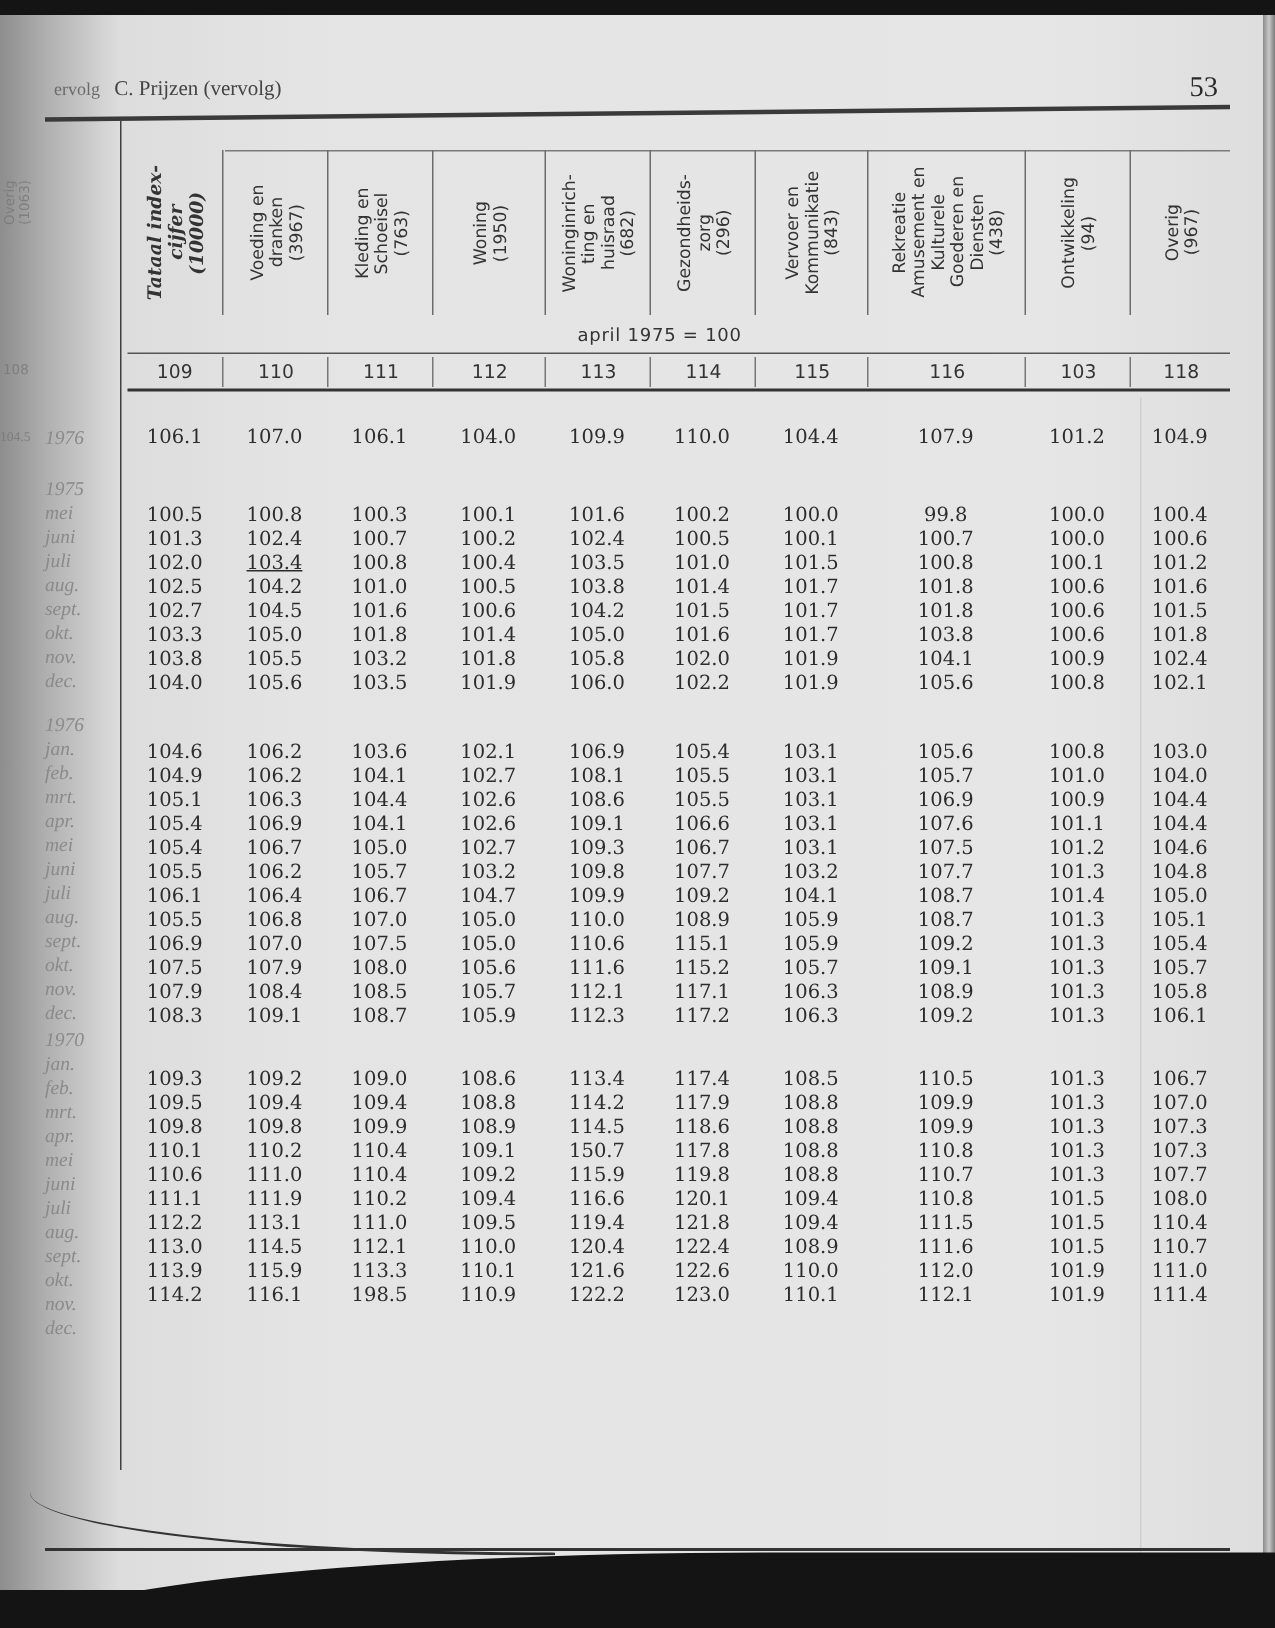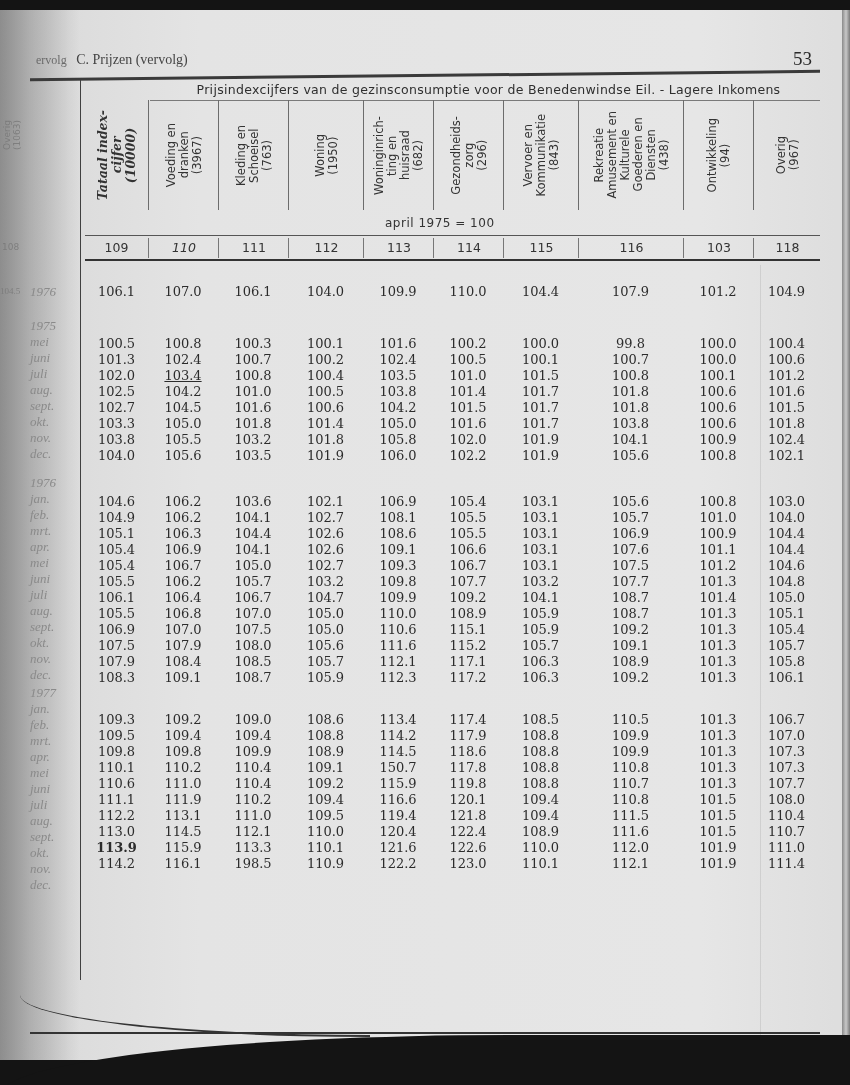--- a/index.html
+++ b/index.html
@@ -113,21 +113,20 @@
 <div class="page">
   <div class="fold-shadow"></div>
 
   <div class="running-head">
     <span class="prev">ervolg</span>
     <span>C. Prijzen (vervolg)</span>
   </div>
   <div class="page-number">53</div>
   <div class="top-rule"></div>
 
-  <div class="table-title">Prijsindexcijfers van de gezinsconsumptie voor de Benedenwindse Eil. - Lagere Inkomens</div>
   <div class="title-rule"></div>
   <div class="stub-rule"></div>
 
   <div id="hdr">
       <div class="hdr-col first" style="left: 85px; width: 63px;">
         <div class="hdr-text total">Tataal index-
 cijfer
 (10000)</div>
       </div>
       <div class="hdr-col" style="left: 148px; width: 70px;">
@@ -175,21 +174,21 @@
       <div class="hdr-col" style="left: 753px; width: 67px;">
         <div class="hdr-text">Overig
 (967)</div>
       </div>
     </div>
 
   <div class="base-label">april 1975 = 100</div>
   <div class="num-rule-top"></div>
   <div id="colnums">
       <div class="colnum first" style="left: 85px; width: 63px;">109</div>
-      <div class="colnum" style="left: 148px; width: 70px; font-style: italic;">110</div>
+      <div class="colnum" style="left: 148px; width: 70px;">110</div>
       <div class="colnum" style="left: 218px; width: 70px;">111</div>
       <div class="colnum" style="left: 288px; width: 75px;">112</div>
       <div class="colnum" style="left: 363px; width: 70px;">113</div>
       <div class="colnum" style="left: 433px; width: 70px;">114</div>
       <div class="colnum" style="left: 503px; width: 75px;">115</div>
       <div class="colnum" style="left: 578px; width: 105px;">116</div>
       <div class="colnum" style="left: 683px; width: 70px;">103</div>
       <div class="colnum" style="left: 753px; width: 67px;">118</div>
     </div>
   <div class="num-rule-bot"></div>
@@ -218,21 +217,21 @@
       <div class="stub" style="top: 513px;">mrt.</div>
       <div class="stub" style="top: 529px;">apr.</div>
       <div class="stub" style="top: 545px;">mei</div>
       <div class="stub" style="top: 561px;">juni</div>
       <div class="stub" style="top: 577px;">juli</div>
       <div class="stub" style="top: 593px;">aug.</div>
       <div class="stub" style="top: 609px;">sept.</div>
       <div class="stub" style="top: 625px;">okt.</div>
       <div class="stub" style="top: 641px;">nov.</div>
       <div class="stub" style="top: 657px;">dec.</div>
-      <div class="stub" style="top: 675px;">1977</div>
+      <div class="stub" style="top: 675px;">1970</div>
       <div class="stub" style="top: 691px;">jan.</div>
       <div class="stub" style="top: 707px;">feb.</div>
       <div class="stub" style="top: 723px;">mrt.</div>
       <div class="stub" style="top: 739px;">apr.</div>
       <div class="stub" style="top: 755px;">mei</div>
       <div class="stub" style="top: 771px;">juni</div>
       <div class="stub" style="top: 787px;">juli</div>
       <div class="stub" style="top: 803px;">aug.</div>
       <div class="stub" style="top: 819px;">sept.</div>
       <div class="stub" style="top: 835px;">okt.</div>
@@ -583,21 +582,21 @@
           <div class="cell" style="width: 70px;">112.1</div>
           <div class="cell" style="width: 75px;">110.0</div>
           <div class="cell" style="width: 70px;">120.4</div>
           <div class="cell" style="width: 70px;">122.4</div>
           <div class="cell" style="width: 75px;">108.9</div>
           <div class="cell" style="width: 105px;">111.6</div>
           <div class="cell" style="width: 70px;">101.5</div>
           <div class="cell" style="width: 67px;">110.7</div>
         </div>
         <div class="row" style="position: absolute; top: 830px; left: 0px;">
-          <div class="cell" style="width: 63px; font-weight: bold;">113.9</div>
+          <div class="cell" style="width: 63px;">113.9</div>
           <div class="cell" style="width: 70px;">115.9</div>
           <div class="cell" style="width: 70px;">113.3</div>
           <div class="cell" style="width: 75px;">110.1</div>
           <div class="cell" style="width: 70px;">121.6</div>
           <div class="cell" style="width: 70px;">122.6</div>
           <div class="cell" style="width: 75px;">110.0</div>
           <div class="cell" style="width: 105px;">112.0</div>
           <div class="cell" style="width: 70px;">101.9</div>
           <div class="cell" style="width: 67px;">111.0</div>
         </div>

